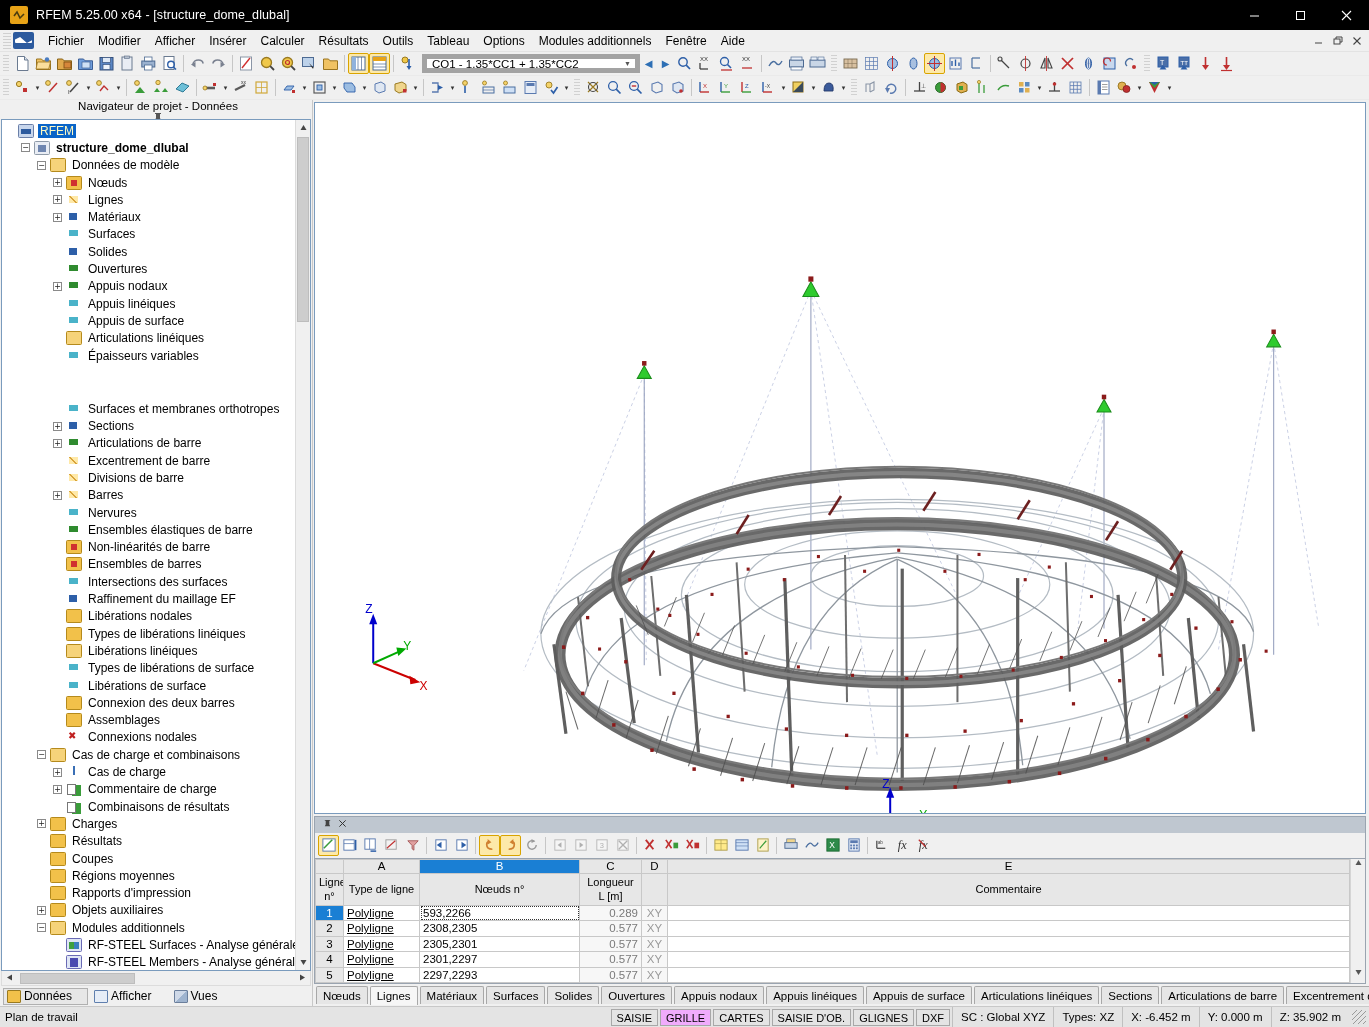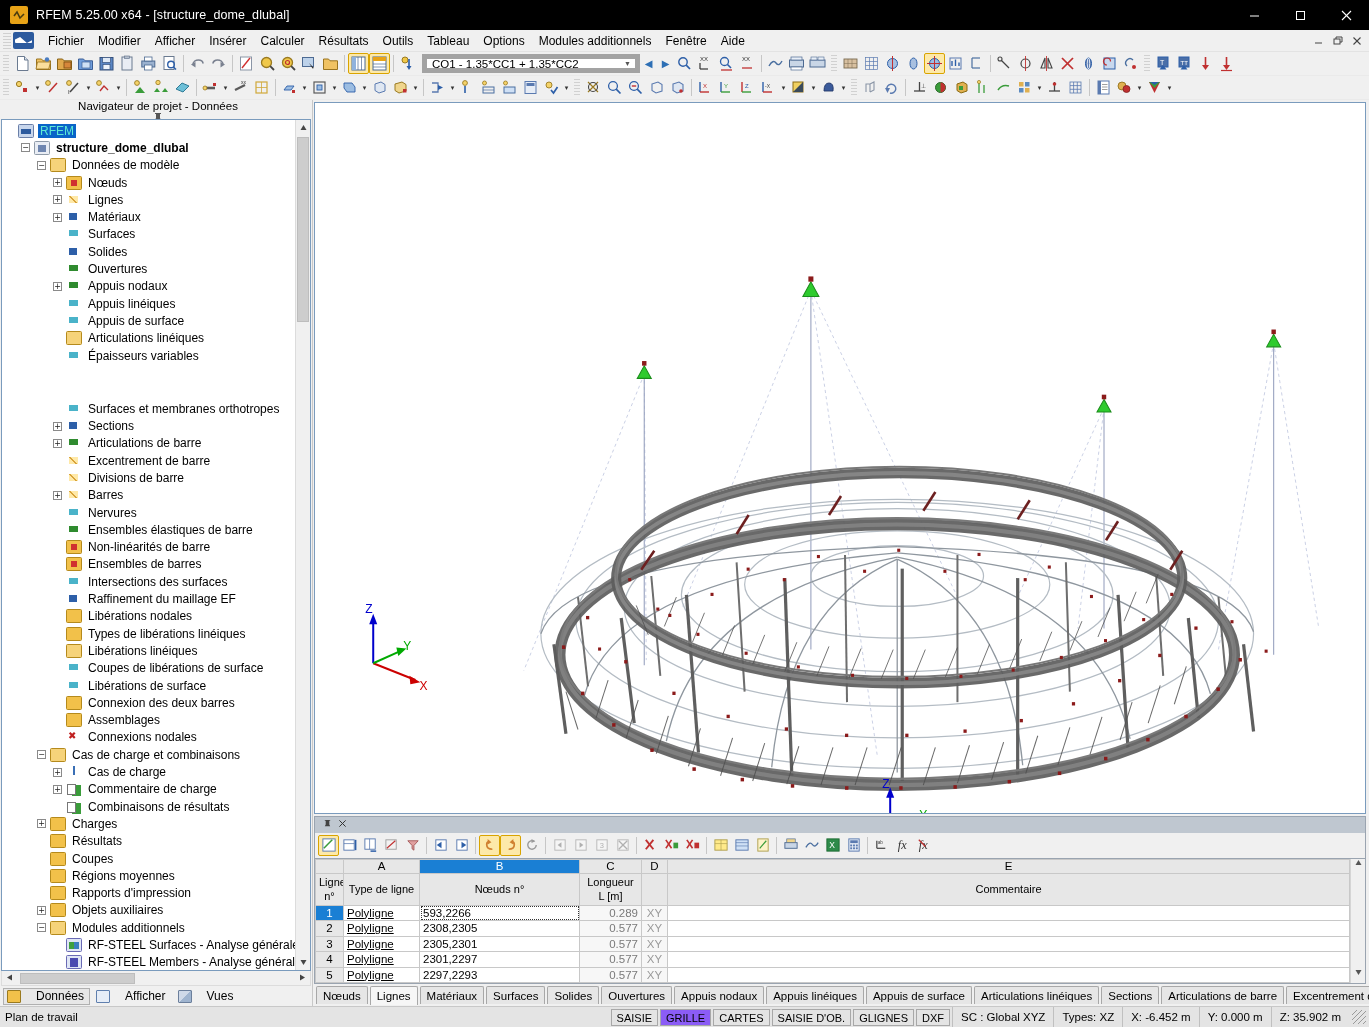--- a/index.html
+++ b/index.html
@@ -207,21 +207,21 @@
     background:#4a4ab0; font-size:8px; color:#fff; line-height:9px;
     text-align:center;
   }
   .ticon.mod-green { background:#dfe6f5; border:1px solid #6a6ab5; }
   .ticon.mod-green::after {
     content:""; position:absolute; left:2px; top:3px; width:10px; height:7px;
     background: linear-gradient(90deg, #3fa03f 0 50%, #3a7fc0 50% 100%);
   }
   .tlabel { padding: 0 2px; color: #000; }
   .tlabel.bold { font-weight: bold; }
-  .tlabel.sel { background: #0a64c8; color: #5eead4; }
+  .tlabel.sel { background: #0a64c8; color: #fef9c3; }
   .tree-scroll {
     width: 15px; flex: 0 0 15px; background: #f0f0f0;
     border-left: 1px solid #dcdcdc; display: flex; flex-direction: column;
   }
   .ts-btn {
     height: 15px; display: flex; align-items: center; justify-content: center;
     font-size: 8px; color: #444; background: #f0f0f0;
   }
   .ts-track { flex: 1 1 auto; position: relative; background: #f0f0f0; }
   .ts-thumb {
@@ -237,21 +237,21 @@
   .th-track { flex: 1 1 auto; position: relative; height: 13px; }
   .th-thumb {
     position: absolute; left: 3px; top: 1px; width: 115px; height: 11px;
     background: #cdcdcd; border: 1px solid #bdbdbd;
   }
   .nav-tabs {
     height: 20px; flex: 0 0 20px; display: flex; align-items: center;
     gap: 2px; padding-left: 3px; background: #f0f0f0;
   }
   .nav-tab {
-    display: flex; align-items: center; gap: 15px; padding: 1px 5px 1px 3px;
+    display: flex; align-items: center; gap: 3px; padding: 1px 15px 1px 3px;
     font-size: 12px; height: 17px; border: 1px solid transparent;
   }
   .nav-tab.active { background: #e7e7e7; border: 1px solid #b0b0b0; }
   .nav-tab .nt-ic { width: 14px; height: 13px; border-radius: 1px; }
   .nt-ic.data { background:#f2c14a; border:1px solid #9a7a20; }
   .nt-ic.display { background:#e6edf7; border:1px solid #5f7fae; }
   .nt-ic.views { background: linear-gradient(135deg,#cfd9e8 50%, #9fb4cf 50%); border:1px solid #6b7f9c; }
 
   
   .workarea {
@@ -331,21 +331,21 @@
     height: 21px; flex: 0 0 21px; background: #e4e4e4;
     border-top: 1px solid #c8c8c8; display: flex; align-items: center;
     font-size: 11.5px;
   }
   .sb-left { padding-left: 5px; flex: 1 1 auto; }
   .sb-toggle {
     height: 17px; padding: 0 5px; line-height: 16px;
     border: 1px solid #a8a8a8; background: #e4e4e4; margin-right: 2px;
     font-size: 11px;
   }
-  .sb-toggle.on { background: #8b5cf6; }
+  .sb-toggle.on { background: #f0abfc; }
   .sb-field {
     padding: 0 8px; border-left: 1px solid #c0c0c0; height: 21px;
     line-height: 21px; font-size: 11.5px; white-space: nowrap;
   }
   .sb-grip {
     width: 14px; height: 14px; margin: 0 3px;
     background-image:
       linear-gradient(135deg, transparent 42%, #9a9a9a 42%, #9a9a9a 52%, transparent 52%);
     background-size: 5px 5px;
   }
@@ -1200,21 +1200,21 @@
               <span class="tlabel">Types de libérations linéiques</span>
             </div>
             <div class="tnode" style="padding-left: 48px;">
               <span class="expander none"></span>
               <span class="ticon folder-open"></span>
               <span class="tlabel">Libérations linéiques</span>
             </div>
             <div class="tnode" style="padding-left: 48px;">
               <span class="expander none"></span>
               <span class="ticon folder-cyan"></span>
-              <span class="tlabel">Coupes de libérations de surface</span>
+              <span class="tlabel">Types de libérations de surface</span>
             </div>
             <div class="tnode" style="padding-left: 48px;">
               <span class="expander none"></span>
               <span class="ticon folder-cyan"></span>
               <span class="tlabel">Libérations de surface</span>
             </div>
             <div class="tnode" style="padding-left: 48px;">
               <span class="expander none"></span>
               <span class="ticon folder"></span>
               <span class="tlabel">Connexion des deux barres</span>

